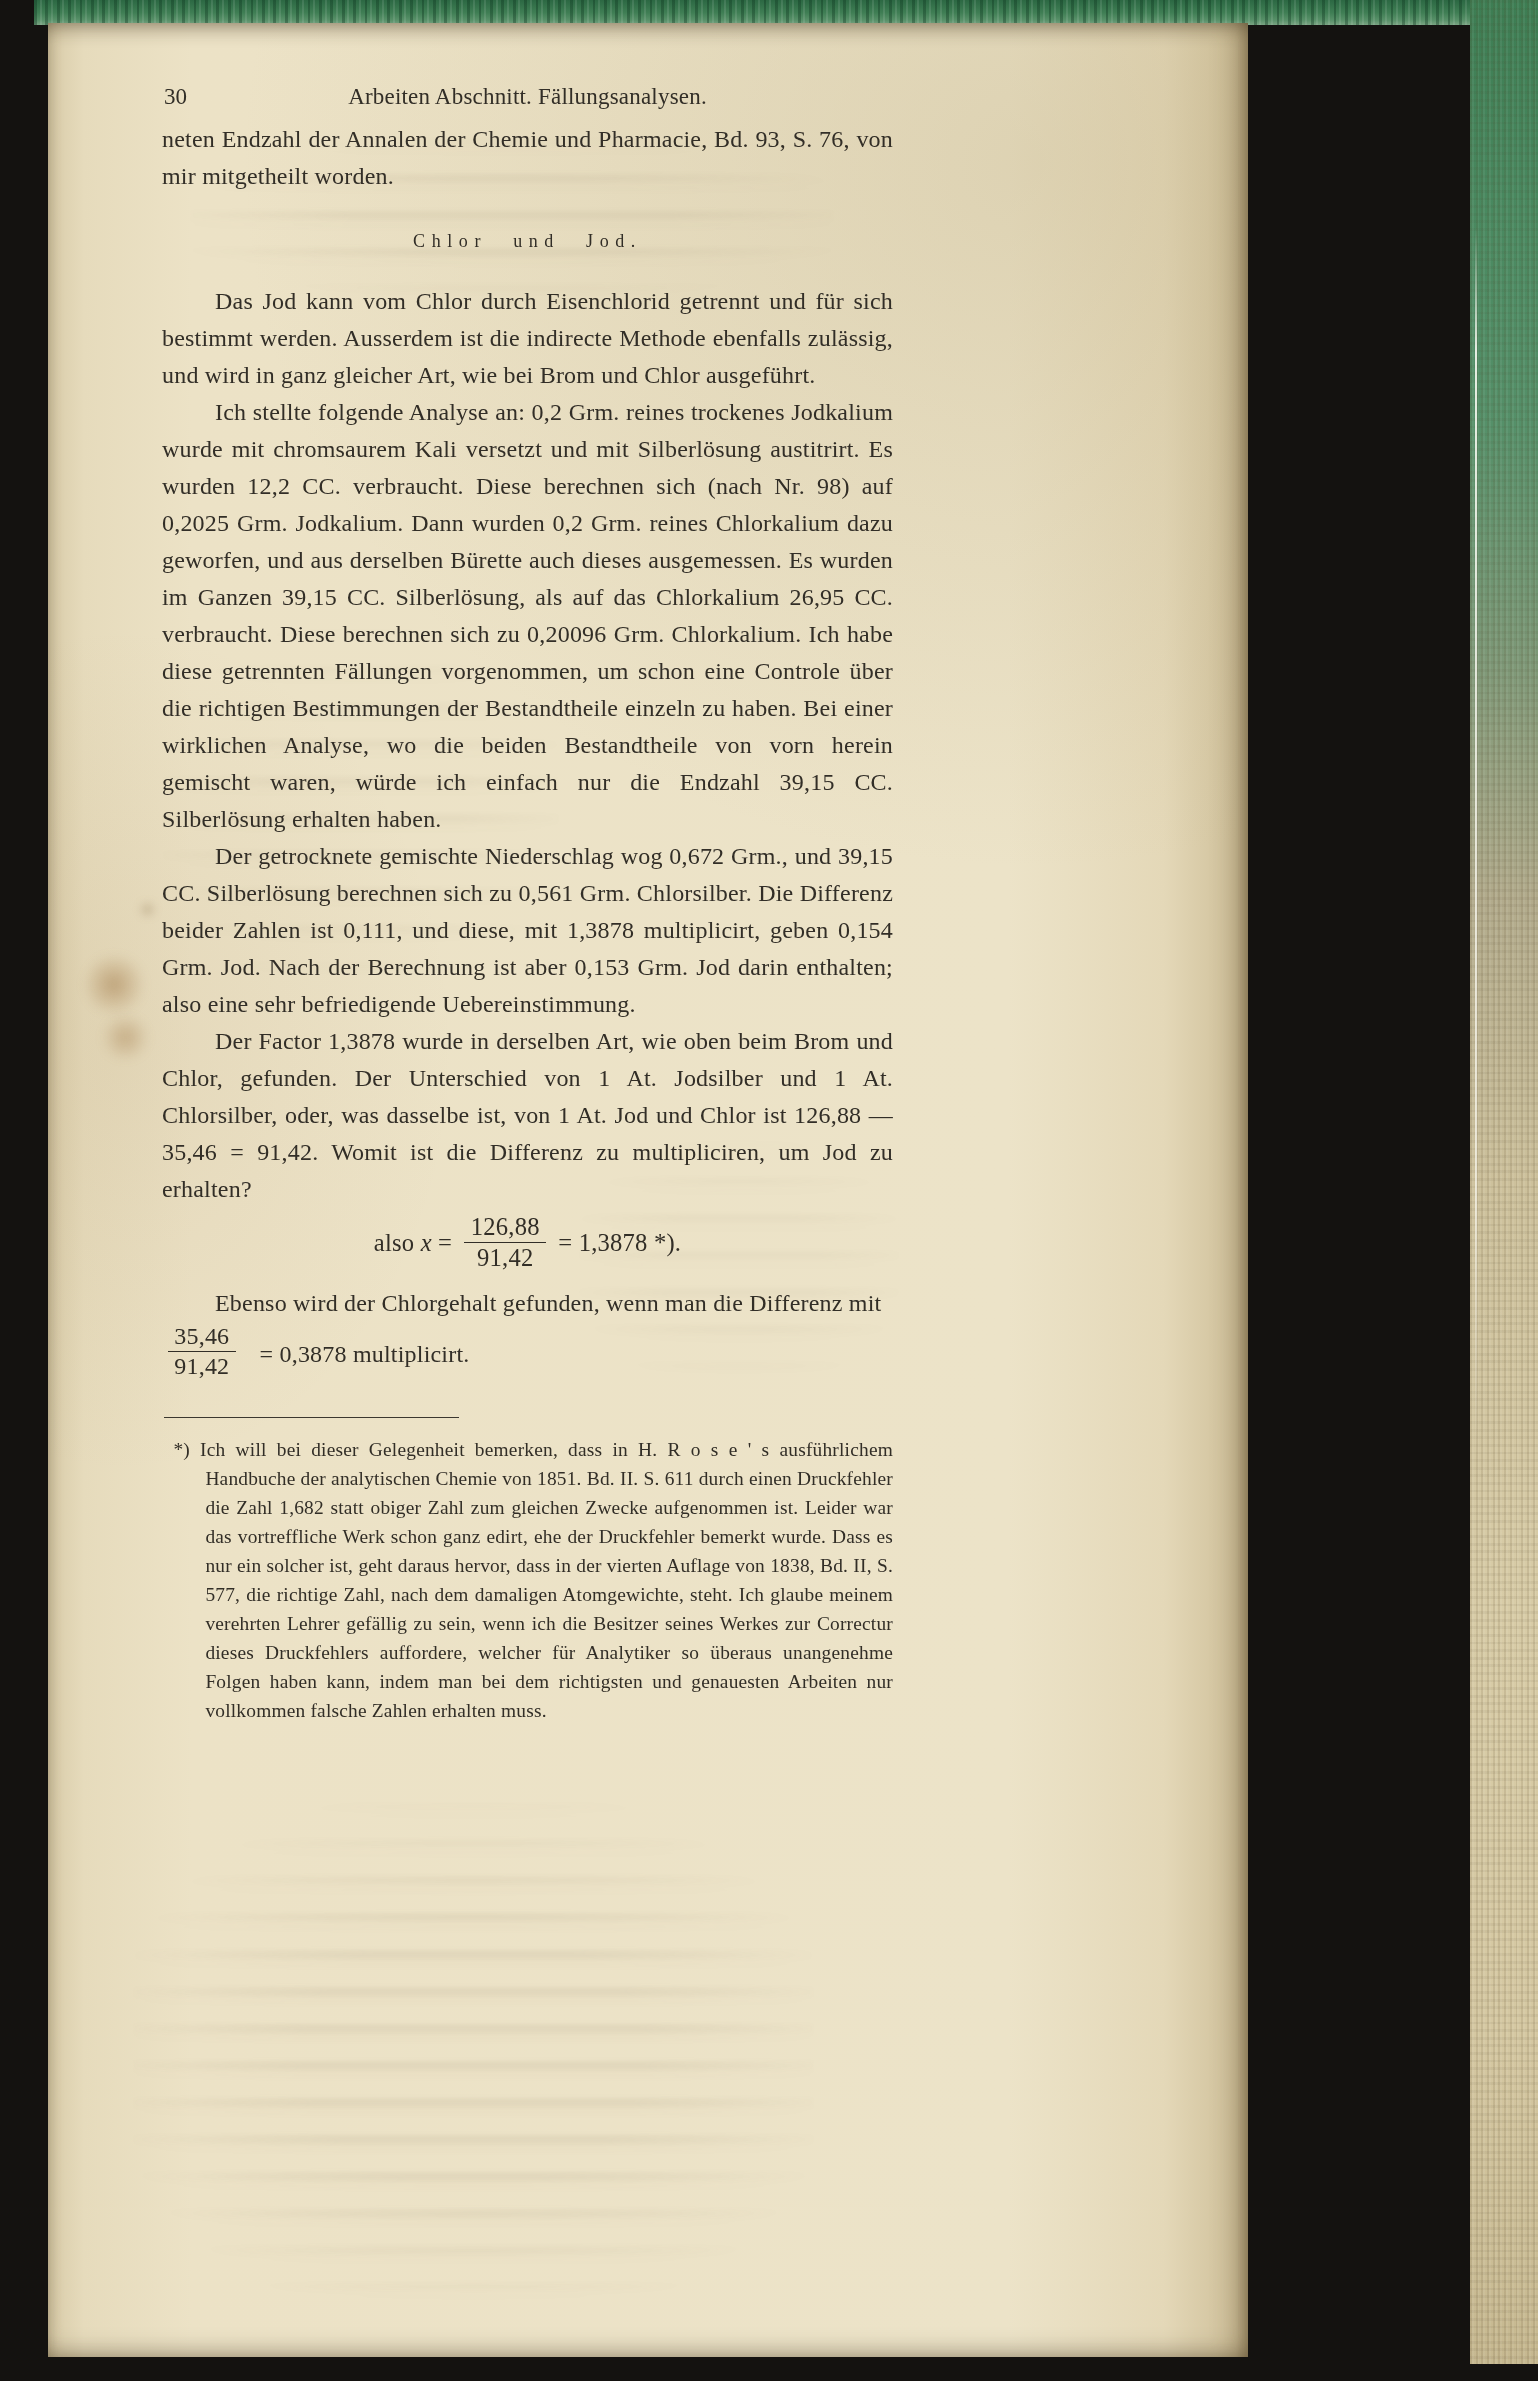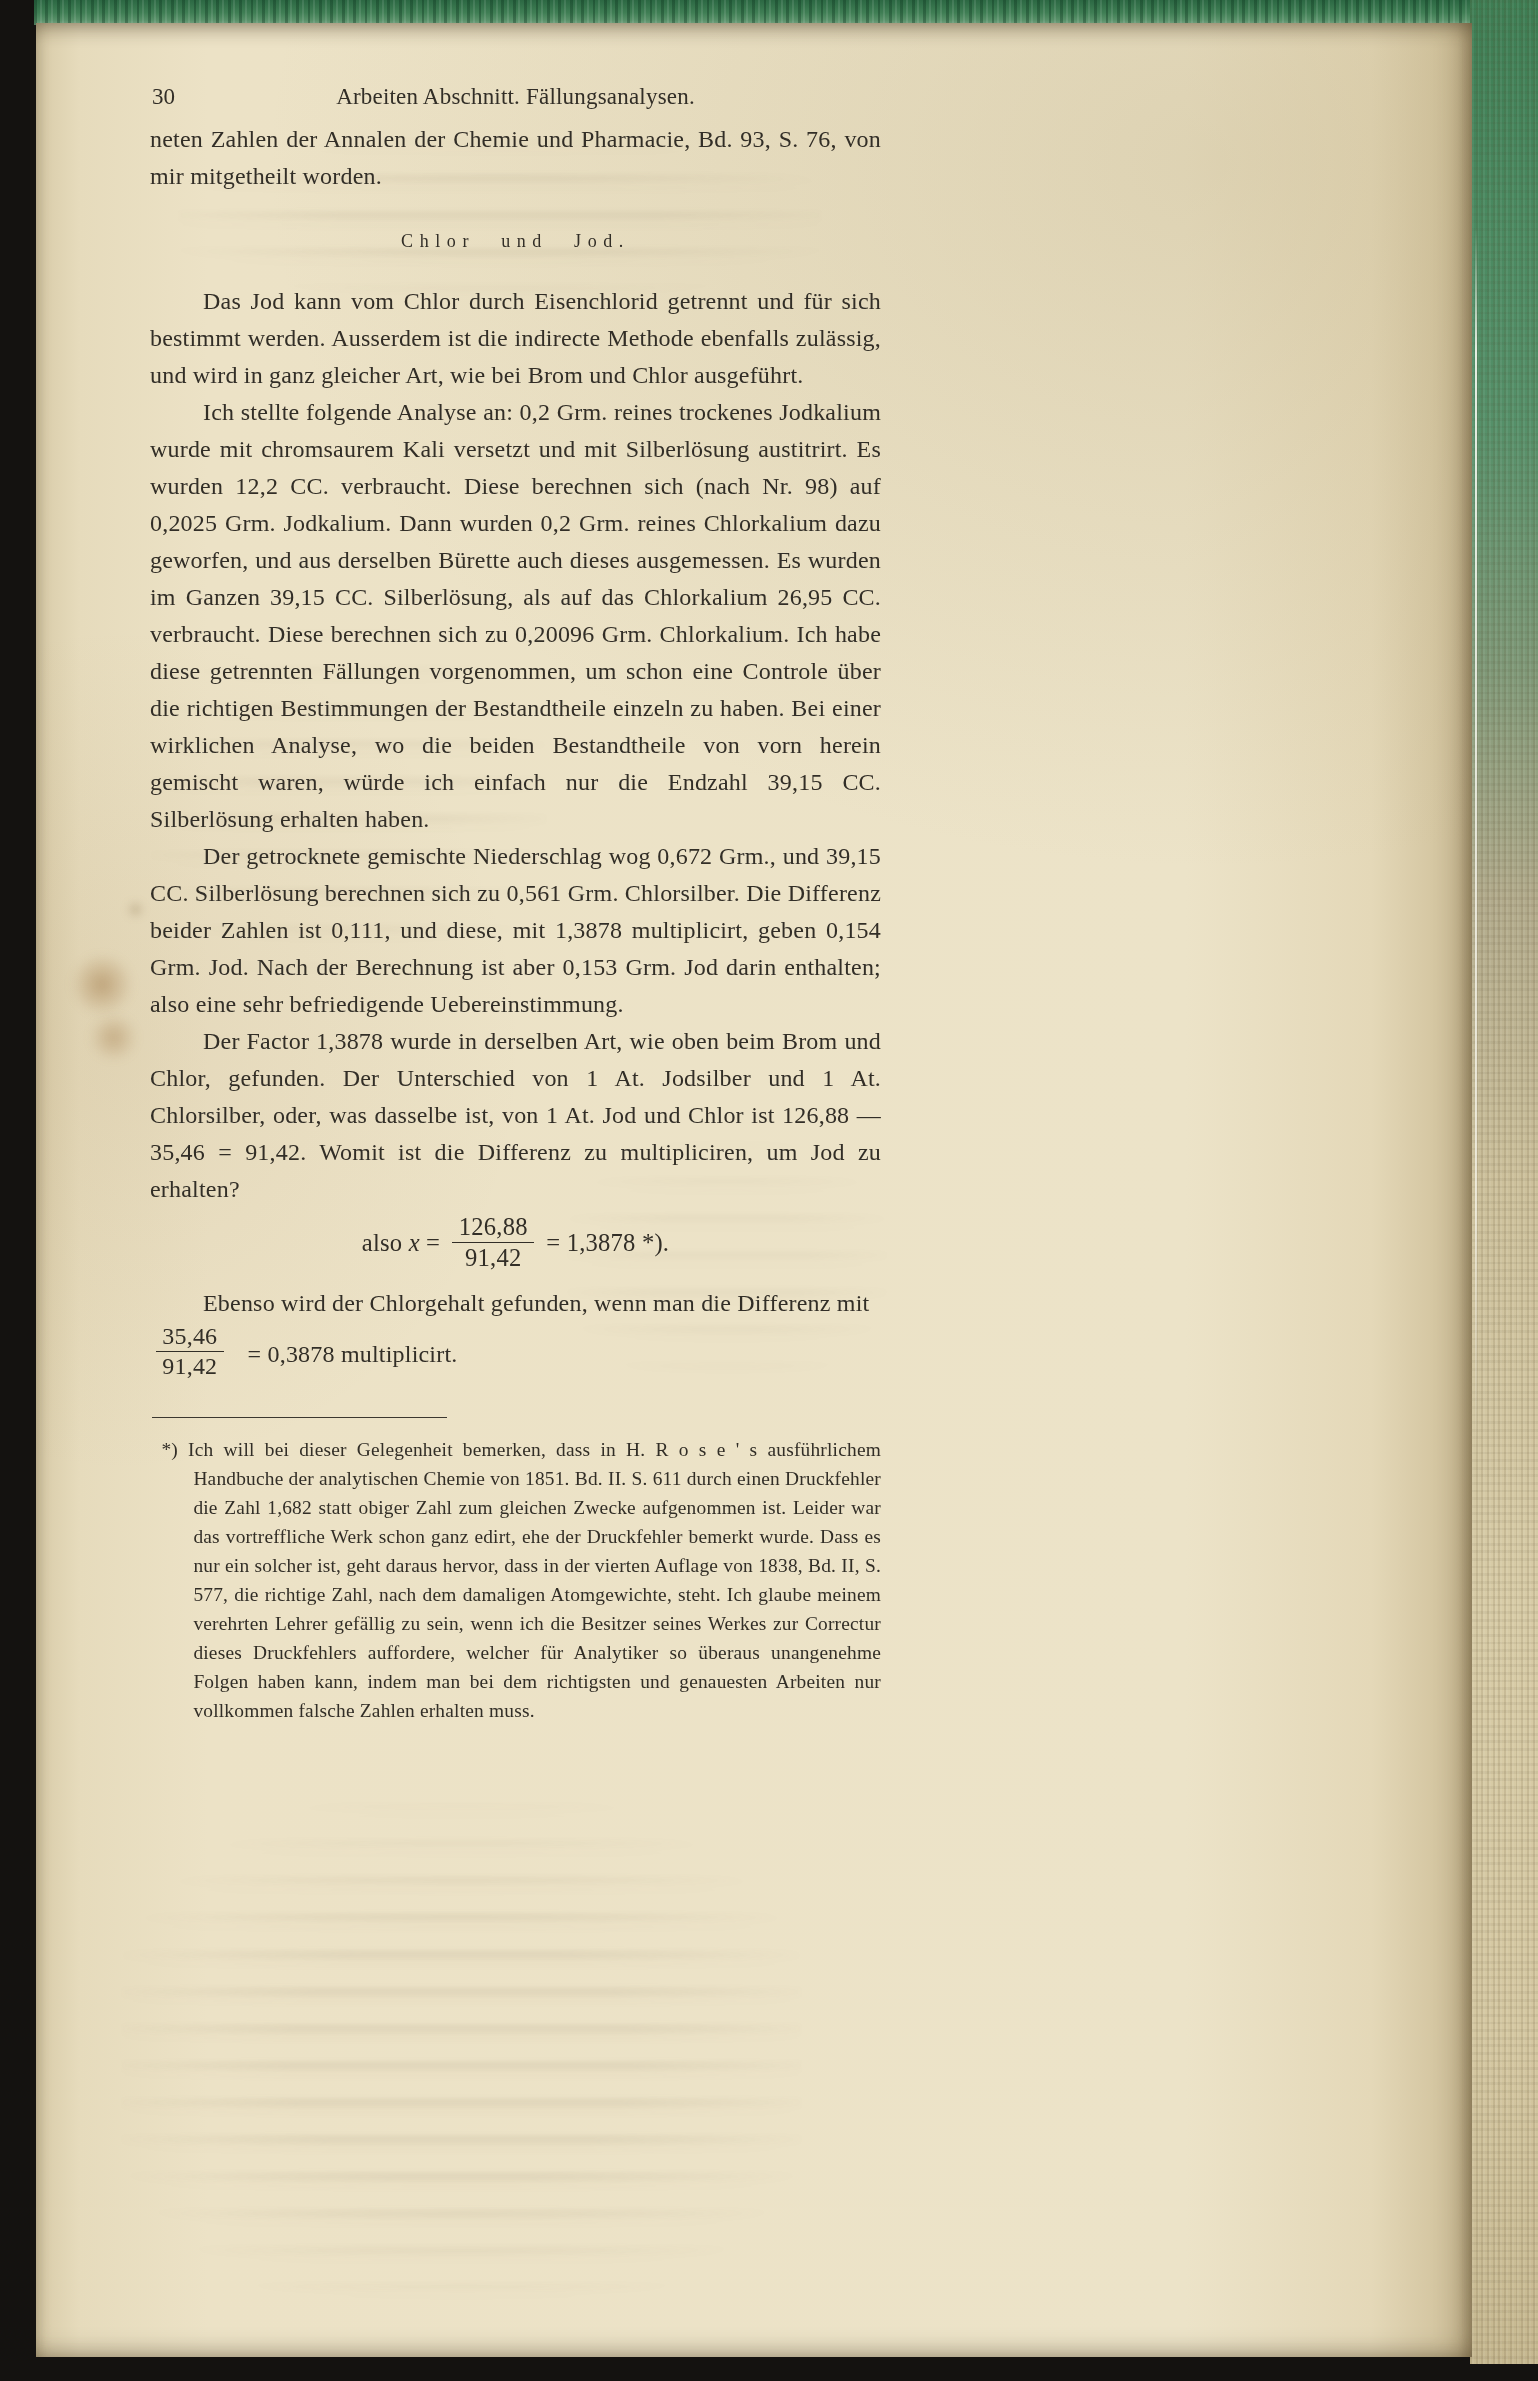--- a/index.html
+++ b/index.html
@@ -30,21 +30,21 @@
         #b2ab8c 38%, #cdc19c 50%, #d8cca7 68%, #d5c8a2 86%, #c6b890 100%);
   }
   .edge-highlight {
     position: absolute; left: 4.7px; top: 227px; width: 2.8px; height: 1230px;
     background: linear-gradient(to bottom, transparent, rgba(255,255,248,0.85) 10%, rgba(255,255,248,0.65) 80%, transparent);
     border-radius: 1.9px;
   }
 
   
   .page {
-    position: absolute; left: 36px; top: 23px; width: 1436px; height: 2334px;
+    position: absolute; left: 48px; top: 23px; width: 1200px; height: 2334px;
     background:
       radial-gradient(120% 55% at 82% 6%, rgba(188,172,130,0.30), rgba(188,172,130,0) 55%),
       radial-gradient(40% 26% at 6% 44%, rgba(160,128,82,0.10), transparent 70%),
       linear-gradient(to right, #d8cba8 0%, #e6dbbc 3%, #ece2c6 12%, #ece3c8 80%, #e4d8b8 93%, #cfc09a 99%, #bdae88 100%),
       var(--paper, #e9dfc2);
     box-shadow:
       inset 0 15px 19px -11.4px rgba(60,48,26,0.45),
       inset -19px 0 28px -13.2px rgba(80,60,30,0.50),
       inset 9.5px 0 17px -11.4px rgba(80,60,30,0.30),
       inset 0 -17px 23px -13.2px rgba(60,48,26,0.35);
@@ -136,21 +136,21 @@
     <div class="stain s2"></div>
     <div class="stain s3"></div>
 
     <div class="text-block">
 
       <div class="header">
         <span class="pagenum">30</span>
         <span class="running">Arbeiten Abschnitt. Fällungsanalysen.</span>
       </div>
 
-      <p class="para noindent">neten Zahlen der Annalen der Chemie und Pharmacie, Bd. 93, S. 76, von mir mitgetheilt worden.</p>
+      <p class="para noindent">neten Endzahl der Annalen der Chemie und Pharmacie, Bd. 93, S. 76, von mir mitgetheilt worden.</p>
 
       <h2 class="section-heading">Chlor und Jod.</h2>
 
       <p class="para">Das Jod kann vom Chlor durch Eisenchlorid getrennt und für sich bestimmt werden. Ausserdem ist die indirecte Methode ebenfalls zulässig, und wird in ganz gleicher Art, wie bei Brom und Chlor ausgeführt.</p>
       <p class="para">Ich stellte folgende Analyse an: 0,2 Grm. reines trockenes Jodkalium wurde mit chromsaurem Kali versetzt und mit Silberlösung austitrirt. Es wurden 12,2 CC. verbraucht. Diese berechnen sich (nach Nr. 98) auf 0,2025 Grm. Jodkalium. Dann wurden 0,2 Grm. reines Chlorkalium dazu geworfen, und aus derselben Bürette auch dieses ausgemessen. Es wurden im Ganzen 39,15 CC. Silberlösung, als auf das Chlorkalium 26,95 CC. verbraucht. Diese berechnen sich zu 0,20096 Grm. Chlorkalium. Ich habe diese getrennten Fällungen vorgenommen, um schon eine Controle über die richtigen Bestimmungen der Bestandtheile einzeln zu haben. Bei einer wirklichen Analyse, wo die beiden Bestandtheile von vorn herein gemischt waren, würde ich einfach nur die Endzahl 39,15 CC. Silberlösung erhalten haben.</p>
       <p class="para">Der getrocknete gemischte Niederschlag wog 0,672 Grm., und 39,15 CC. Silberlösung berechnen sich zu 0,561 Grm. Chlorsilber. Die Differenz beider Zahlen ist 0,111, und diese, mit 1,3878 multiplicirt, geben 0,154 Grm. Jod. Nach der Berechnung ist aber 0,153 Grm. Jod darin enthalten; also eine sehr befriedigende Uebereinstimmung.</p>
       <p class="para">Der Factor 1,3878 wurde in derselben Art, wie oben beim Brom und Chlor, gefunden. Der Unterschied von 1 At. Jodsilber und 1 At. Chlorsilber, oder, was dasselbe ist, von 1 At. Jod und Chlor ist 126,88 — 35,46 = 91,42. Womit ist die Differenz zu multipliciren, um Jod zu erhalten?</p>
 
 
       <div class="equation eq2"><span>also </span><i>x</i><span> = </span><span class="frac"><span class="num">126,88</span><span class="den">91,42</span></span><span> = 1,3878 *).</span></div>

